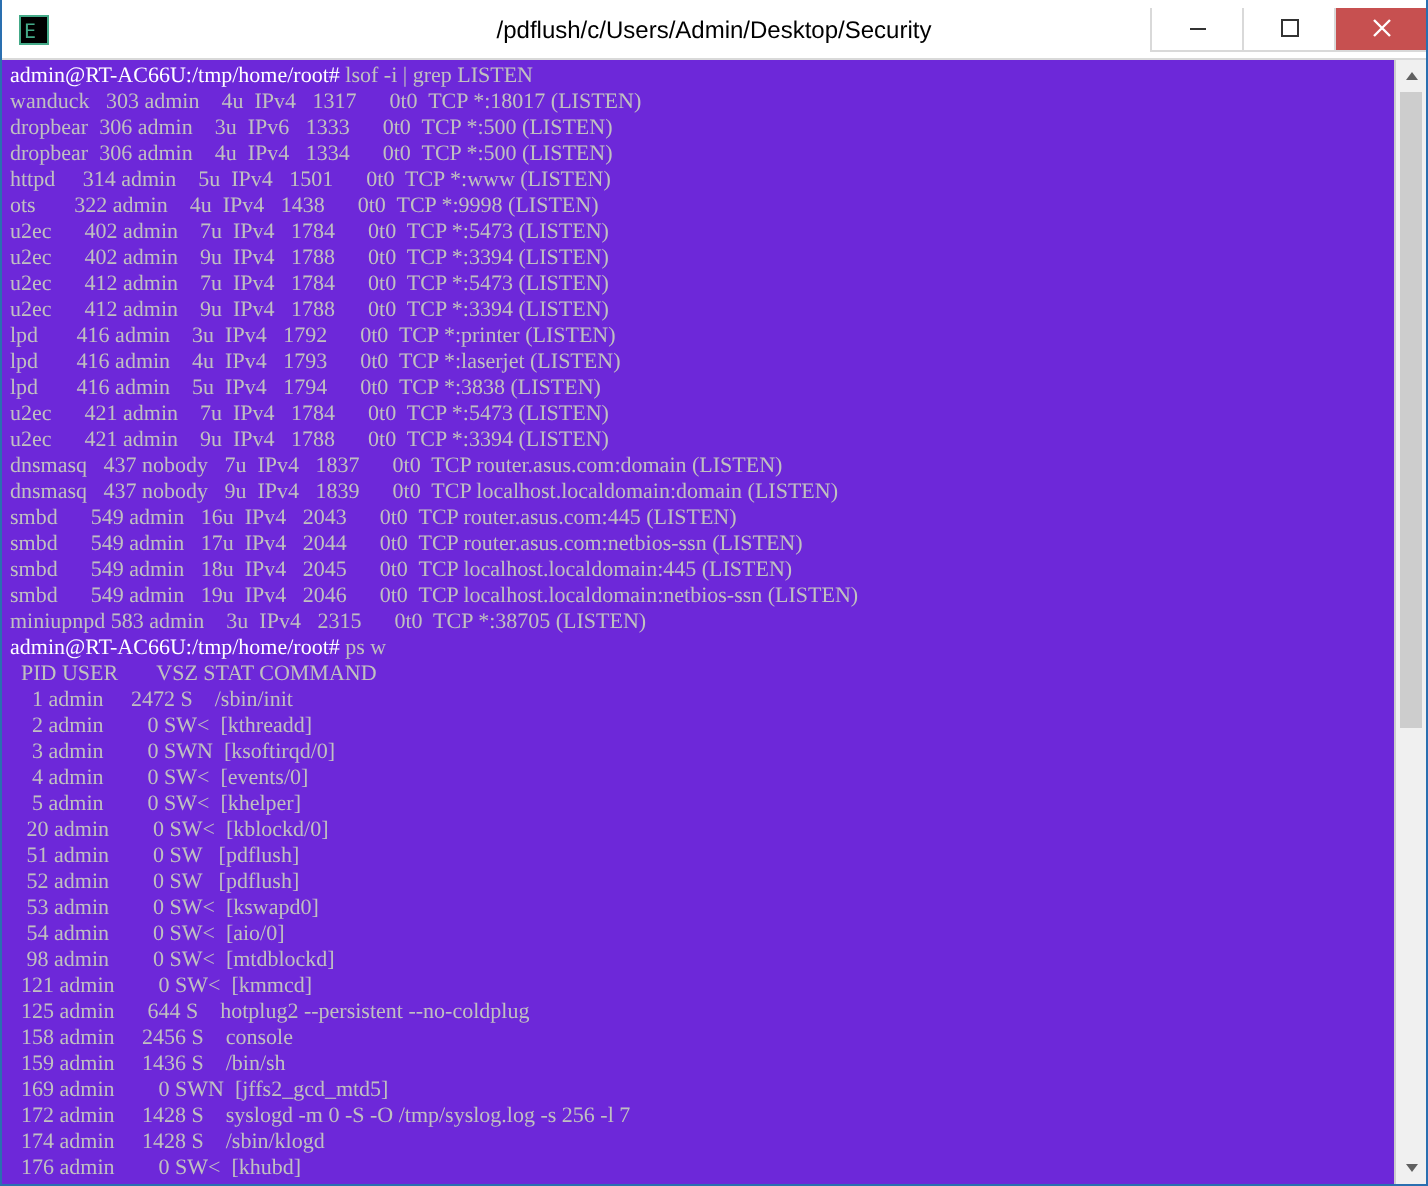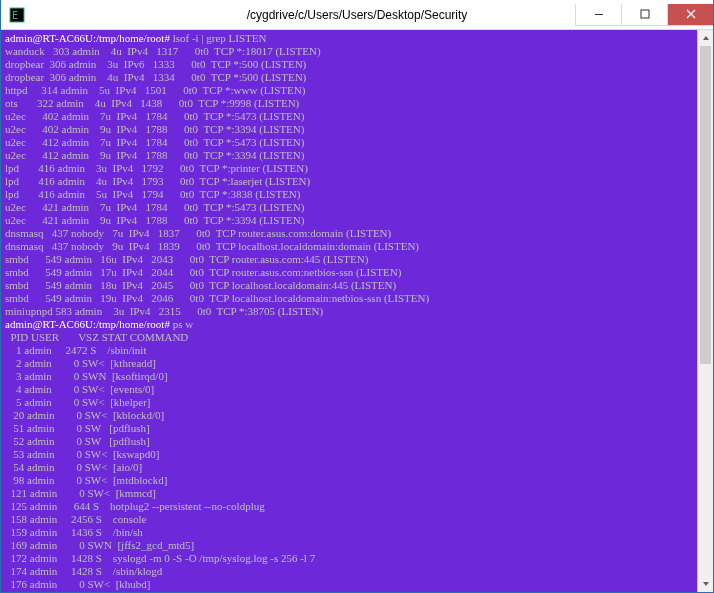--- a/index.html
+++ b/index.html
@@ -122,21 +122,21 @@
 
 <div class="window">
 
   <div class="titlebar">
     <div class="app-icon">
       <svg viewBox="0 0 16 16">
           <rect x="1" y="1" width="14" height="14" fill="#000" stroke="#4a8" stroke-width="1"></rect>
           <text x="3" y="12" font-size="10" fill="#4a8" font-family="monospace">E</text>
         </svg>
     </div>
-    <div class="title">/cygdrive/c/Users/Users/Desktop/Security</div>
+    <div class="title">/pdflush/c/Users/Admin/Desktop/Security</div>
     <div class="win-controls">
       <div class="win-btn">
         <svg viewBox="0 0 10 10">
             <rect x="1" y="5" width="8" height="1" fill="#333"></rect>
           </svg>
       </div>
       <div class="win-btn">
         <svg viewBox="0 0 10 10">
             <rect x="1" y="1" width="8" height="8" fill="none" stroke="#333" stroke-width="1"></rect>
           </svg>

